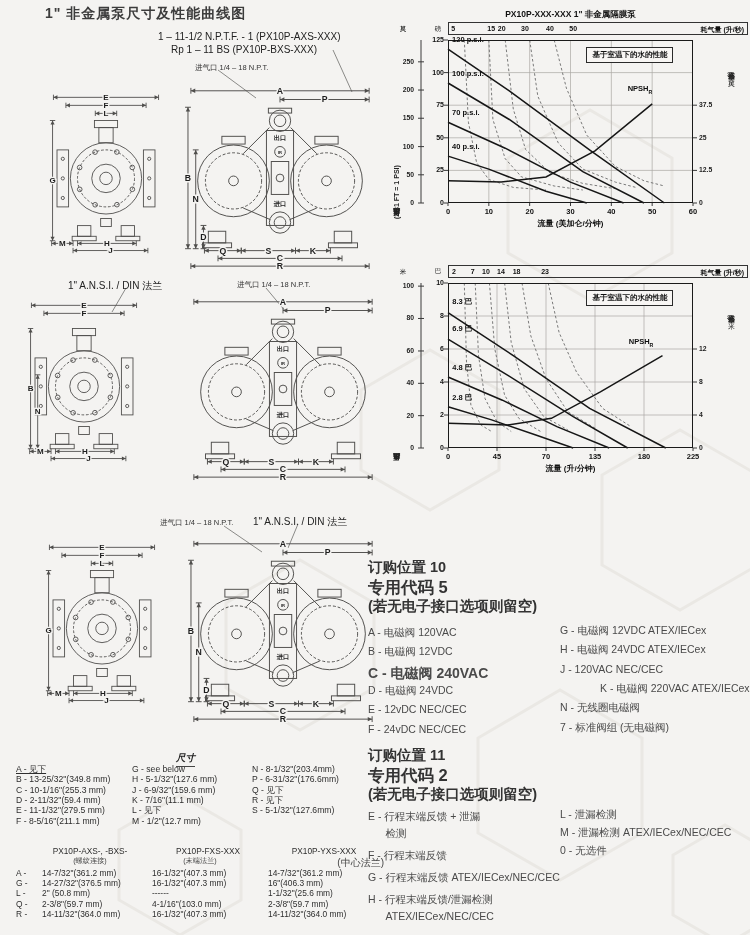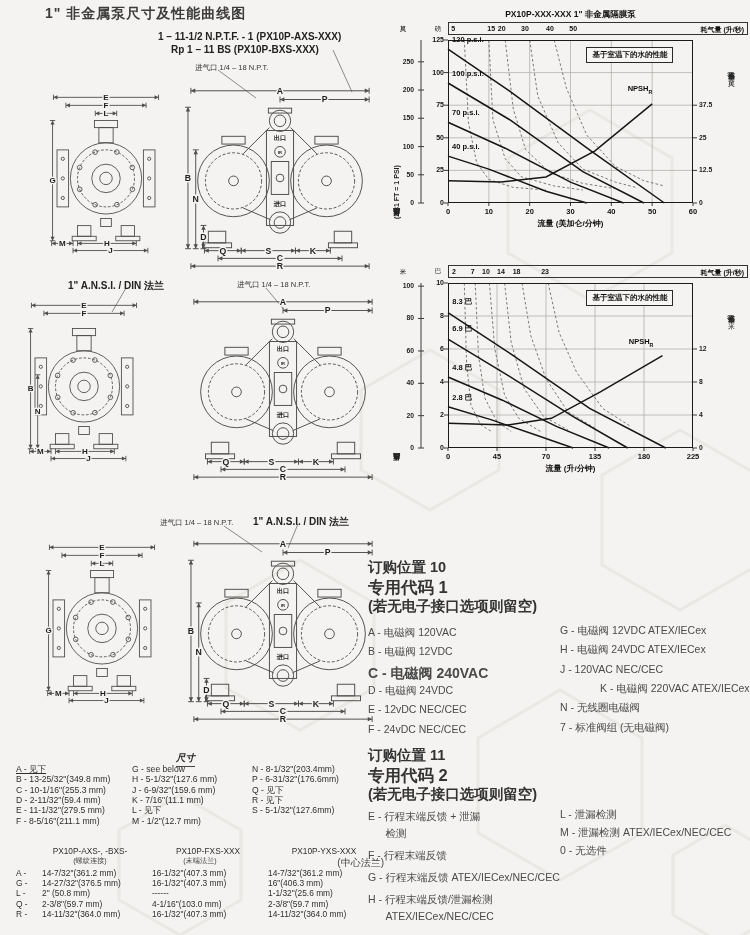--- a/index.html
+++ b/index.html
@@ -11,21 +11,21 @@
 svg.dwg text{stroke:none}
 svg.dwg .dl{font:bold 9px "Liberation Sans",sans-serif;fill:#1d1d1d;stroke:#f4f3f1;stroke-width:3px;paint-order:stroke;text-anchor:middle}
 svg.dwg .port{font:bold 6.5px "Liberation Sans",sans-serif;fill:#222;stroke:#f4f3f1;stroke-width:2.5px;paint-order:stroke;text-anchor:middle}
 .grid{stroke:#aaa8a4;stroke-width:0.7;fill:none}
 .axis{stroke:#3a3a3a;stroke-width:1;fill:none}
 .scurve{stroke:#161616;stroke-width:1.5;fill:none}
 .aircurve{stroke:#6b6b6b;stroke-width:0.9;fill:none;stroke-dasharray:2.6 2.2}
 .vtext{writing-mode:vertical-rl}
 .flip{transform:rotate(180deg)}
 sub{font-size:70%}
-.ann-b{font-weight:bold;font-size:10px;color:#222;white-space:nowrap}
+.ann-b{font-weight:normal;font-size:10px;color:#222;white-space:nowrap}
 .ann-s{font-size:7.5px;color:#333;white-space:nowrap}
 </style>
 </head>
 <body>
 
 <div class="page" id="page">
   <h1 class="title">1" 非金属泵尺寸及性能曲线图</h1>
 <div style="position: absolute; left: 0px; top: 0px; width: 750px; height: 935px;">
       <svg width="750" height="935" viewBox="0 0 750 935" style="position:absolute;left:0;top:0">
         <polygon points="672,253 590,300 508,253 508,158 590,110 672,158" fill="none" stroke="#eae8e4" stroke-width="3"></polygon>
@@ -737,21 +737,21 @@
     <div style="position: absolute; left: 268px; top: 888.4px; font-size: 8.4px; color: rgb(46, 46, 46); white-space: nowrap;">1-1/32"(25.6 mm)</div>
     <div style="position: absolute; left: 268px; top: 898.6px; font-size: 8.4px; color: rgb(46, 46, 46); white-space: nowrap;">2-3/8"(59.7 mm)</div>
     <div style="position: absolute; left: 268px; top: 908.8px; font-size: 8.4px; color: rgb(46, 46, 46); white-space: nowrap;">14-11/32"(364.0 mm)</div>
     <div style="position: absolute; left: 16px; top: 868px; font-size: 8.4px; color: rgb(46, 46, 46);">A -</div>
     <div style="position: absolute; left: 16px; top: 878.2px; font-size: 8.4px; color: rgb(46, 46, 46);">G -</div>
     <div style="position: absolute; left: 16px; top: 888.4px; font-size: 8.4px; color: rgb(46, 46, 46);">L -</div>
     <div style="position: absolute; left: 16px; top: 898.6px; font-size: 8.4px; color: rgb(46, 46, 46);">Q -</div>
     <div style="position: absolute; left: 16px; top: 908.8px; font-size: 8.4px; color: rgb(46, 46, 46);">R -</div>
     <div style="position: absolute; left: 368px; top: 556px; width: 382px;">
       <div style="position: absolute; left: 0px; top: 2px; font: bold 14.5px &quot;Liberation Sans&quot;, sans-serif; color: rgb(51, 51, 51);">订购位置 10</div>
-      <div style="position: absolute; left: 0px; top: 21px; font: bold 16.5px &quot;Liberation Sans&quot;, sans-serif; color: rgb(51, 51, 51);">专用代码 1</div>
+      <div style="position: absolute; left: 0px; top: 21px; font: bold 16.5px &quot;Liberation Sans&quot;, sans-serif; color: rgb(51, 51, 51);">专用代码 5</div>
       <div style="position: absolute; left: 0px; top: 41px; font: bold 14.5px &quot;Liberation Sans&quot;, sans-serif; color: rgb(51, 51, 51);">(若无电子接口选项则留空)</div>
       <div style="position: absolute; left: 0px; top: 70px; font-size: 10.5px; color: rgb(74, 74, 74); white-space: pre;">A - 电磁阀 120VAC</div>
       <div style="position: absolute; left: 0px; top: 89.3px; font-size: 10.5px; color: rgb(74, 74, 74); white-space: pre;">B - 电磁阀 12VDC</div>
       <div style="position: absolute; left: 0px; top: 108.6px; font-size: 14px; color: rgb(74, 74, 74); white-space: pre; font-weight: bold;">C - 电磁阀 240VAC</div>
       <div style="position: absolute; left: 0px; top: 127.9px; font-size: 10.5px; color: rgb(74, 74, 74); white-space: pre;">D - 电磁阀 24VDC</div>
       <div style="position: absolute; left: 0px; top: 147.2px; font-size: 10.5px; color: rgb(74, 74, 74); white-space: pre;">E - 12vDC NEC/CEC</div>
       <div style="position: absolute; left: 0px; top: 166.5px; font-size: 10.5px; color: rgb(74, 74, 74); white-space: pre;">F - 24vDC NEC/CEC</div>
       <div style="position: absolute; left: 192px; top: 68px; font-size: 10.5px; color: rgb(74, 74, 74); white-space: pre;">G - 电磁阀 12VDC ATEX/IECex</div>
       <div style="position: absolute; left: 192px; top: 87.3px; font-size: 10.5px; color: rgb(74, 74, 74); white-space: pre;">H - 电磁阀 24VDC ATEX/IECex</div>
       <div style="position: absolute; left: 192px; top: 106.6px; font-size: 10.5px; color: rgb(74, 74, 74); white-space: pre;">J - 120VAC NEC/CEC</div>

